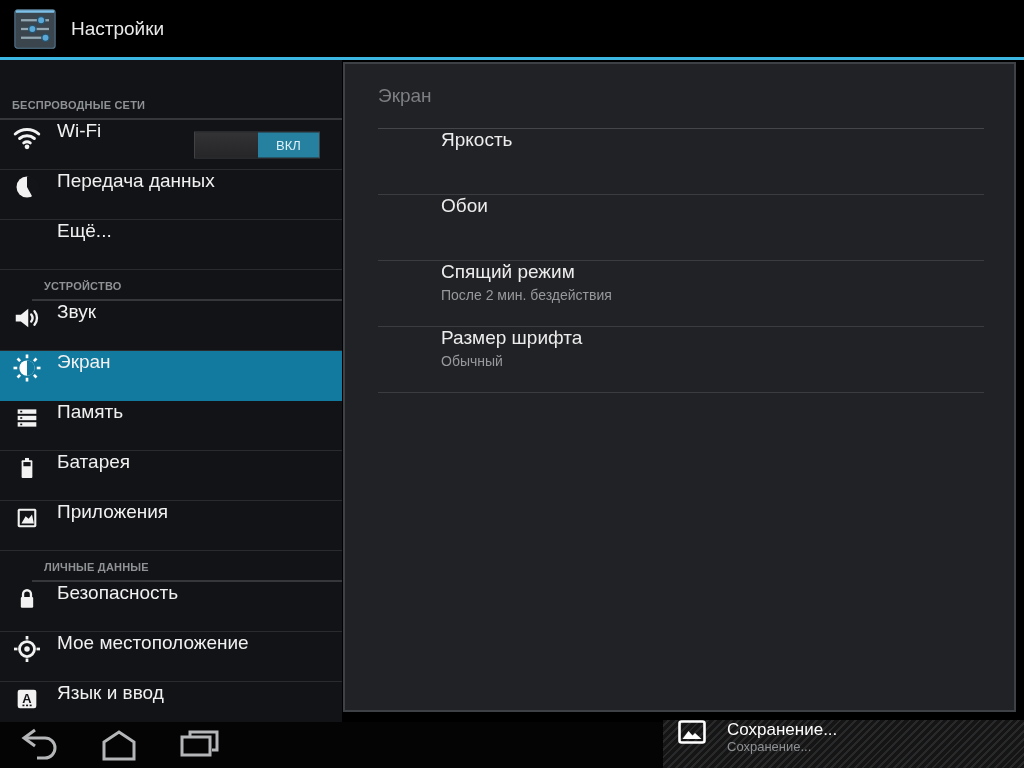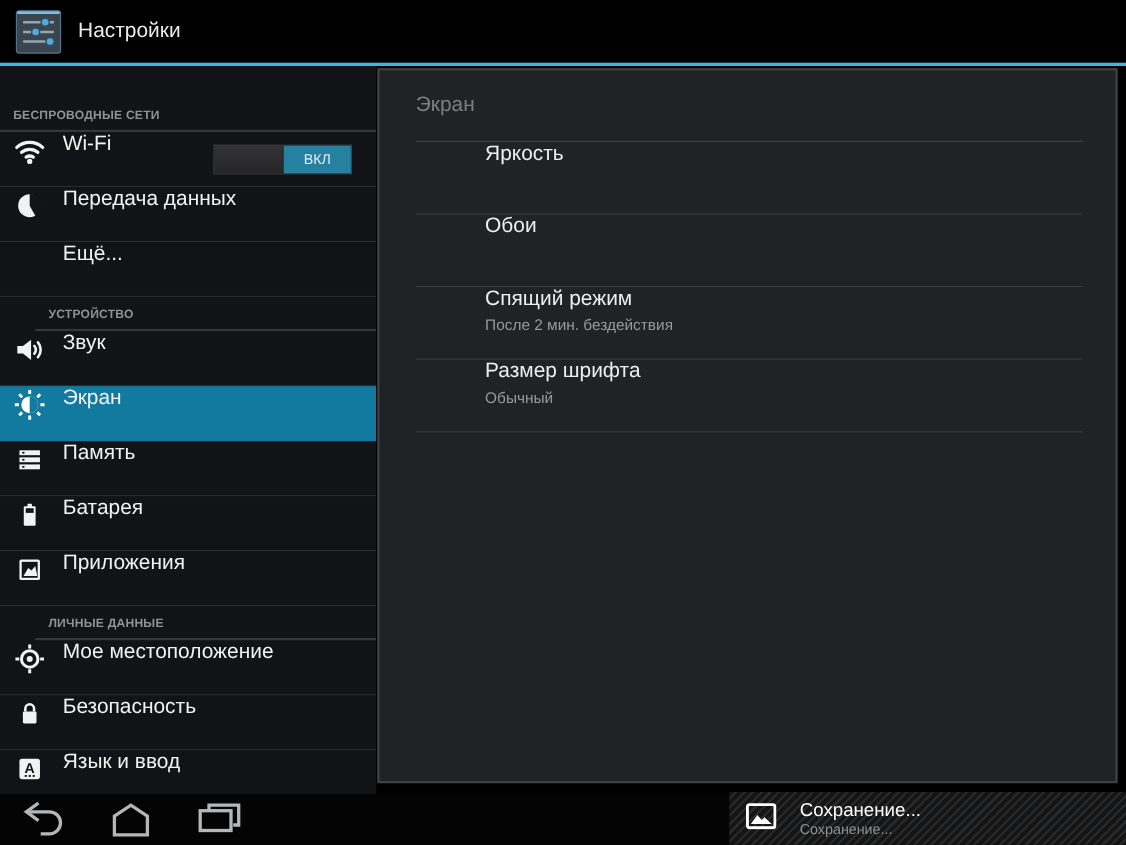--- a/index.html
+++ b/index.html
@@ -42,21 +42,21 @@
   .ps:empty{display:none;}
   .pdiv{height:1px;background:#3a3c3f;margin:0 30px 0 33px;}
   
   .navbar{position:absolute;left:0;top:722px;width:1024px;height:46px;background:#040404;}
   .navbtn{position:absolute;top:5px;width:46px;height:36px;display:flex;
     align-items:center;justify-content:center;}
   .nav-back{left:17px;} .nav-home{left:96px;} .nav-recents{left:176px;}
   
   .toast{position:absolute;left:663px;top:720px;width:361px;height:48px;
     background:repeating-linear-gradient(135deg,#151515 0 3.5px,#28292a 3.5px 5.5px);
-    display:flex;align-items:center;overflow:hidden;}
+    display:flex;align-items:flex-start;overflow:hidden;}
   .toast-icon{margin-left:15px;flex:0 0 28px;}
   .toast-text{margin-left:21px;display:flex;flex-direction:column;}
   .toast-title{color:#fdfdfd;font-size:17px;line-height:19px;}
   .toast-sub{color:#8e9092;font-size:13px;line-height:15px;}
 </style>
 </head>
 <body>
 
 <div class="action-bar">
   <span class="app-icon">
@@ -194,47 +194,47 @@
     </span>
     <span class="slabel">Приложения</span>
   </div>
 
   <div class="shdr small">
     <span>ЛИЧНЫЕ ДАННЫЕ</span>
   </div>
 
   <div class="srow">
     <span class="sicon">
+      <svg width="28" height="28" viewBox="0 0 24 24">
+        <path d="M8.6 10.2V7.9a3.4 3.4 0 0 1 6.8 0v2.3" fill="none" stroke="#f2f2f2" stroke-width="2"></path>
+        <rect x="6.7" y="10.2" width="10.6" height="9.2" rx="1" fill="#f2f2f2"></rect>
+      </svg>
+    </span>
+    <span class="slabel">Безопасность</span>
+  </div>
+
+  <div class="srow">
+    <span class="sicon">
       <svg width="30" height="30" viewBox="0 0 24 24">
         <circle cx="12" cy="12" r="6" fill="none" stroke="#f2f2f2" stroke-width="2.2"></circle>
         <circle cx="12" cy="12" r="2.2" fill="#f2f2f2"></circle>
         <g stroke="#f2f2f2" stroke-width="2.2">
           <line x1="12" y1="1.6" x2="12" y2="4.4"></line>
             <line x1="12" y1="19.6" x2="12" y2="22.4"></line>
           <line x1="1.6" y1="12" x2="4.4" y2="12"></line>
             <line x1="19.6" y1="12" x2="22.4" y2="12"></line>
         </g>
       </svg>
     </span>
     <span class="slabel">Мое местоположение</span>
   </div>
 
   <div class="srow">
     <span class="sicon">
       <svg width="28" height="28" viewBox="0 0 24 24">
-        <path d="M8.6 10.2V7.9a3.4 3.4 0 0 1 6.8 0v2.3" fill="none" stroke="#f2f2f2" stroke-width="2"></path>
-        <rect x="6.7" y="10.2" width="10.6" height="9.2" rx="1" fill="#f2f2f2"></rect>
-      </svg>
-    </span>
-    <span class="slabel">Безопасность</span>
-  </div>
-
-  <div class="srow">
-    <span class="sicon">
-      <svg width="28" height="28" viewBox="0 0 24 24">
         <rect x="4" y="4" width="16" height="16" rx="2" fill="#f2f2f2"></rect>
         <text x="12" y="15.2" font-size="11" font-weight="bold" text-anchor="middle" fill="#131417" font-family="Liberation Sans, sans-serif">A</text>
         <g fill="#131417">
           <rect x="8.1" y="16.8" width="1.7" height="1.4"></rect>
           <rect x="11.2" y="16.8" width="1.7" height="1.4"></rect>
           <rect x="14.3" y="16.8" width="1.7" height="1.4"></rect>
         </g>
       </svg>
     </span>
     <span class="slabel">Язык и ввод</span>

